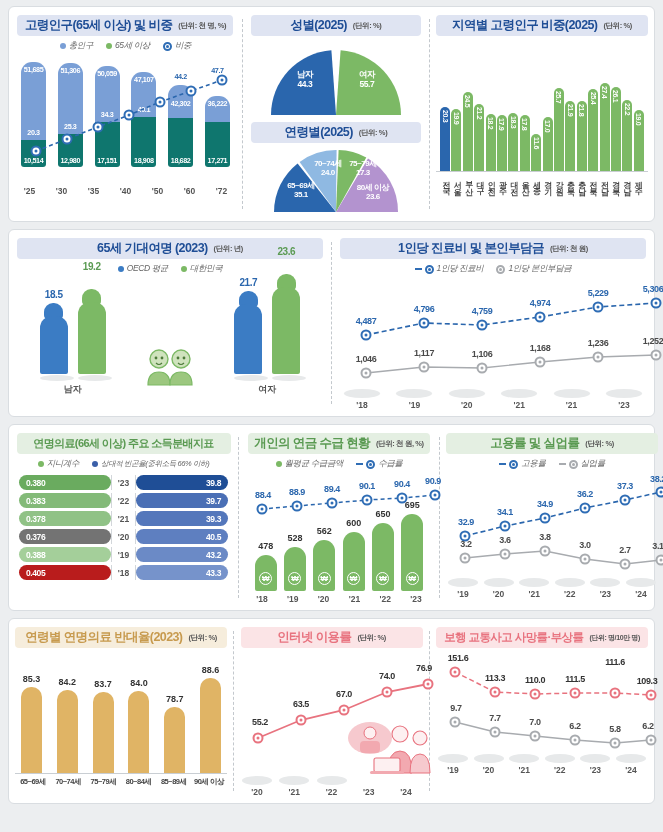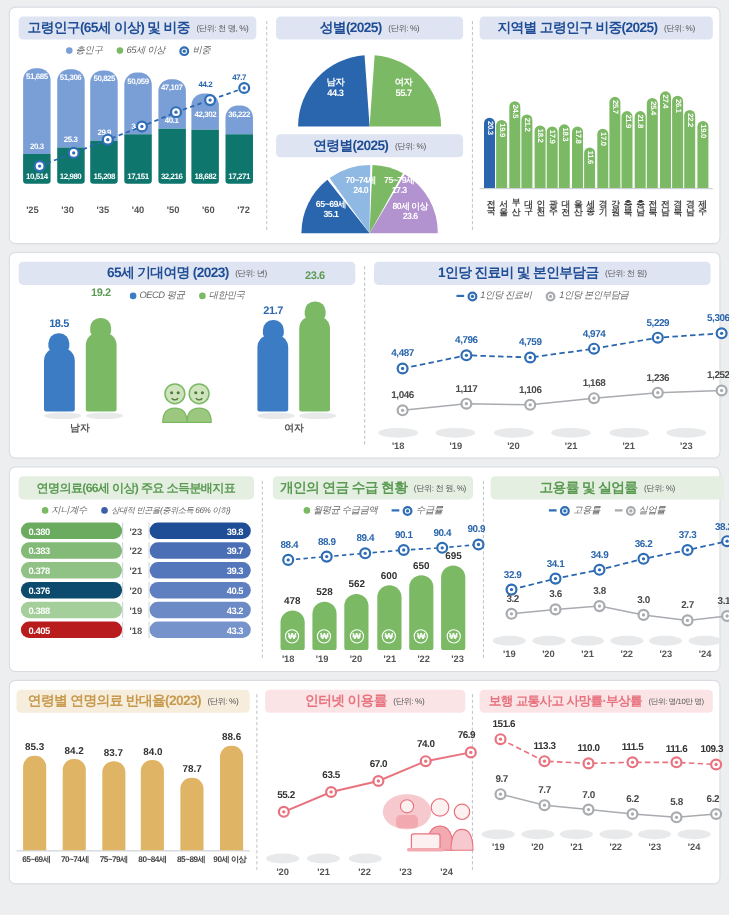--- a/index.html
+++ b/index.html
@@ -26,21 +26,21 @@
   
   .title-bar {
     border-radius: 4px;
     height: 21px;
     display: flex; align-items: center; justify-content: center;
     gap: 6px;
     margin: 0 auto 4px;
     position: relative;
   }
   .title-txt { font-size: 12.5px; font-weight: bold; letter-spacing: -0.6px; }
-  .unit { font-size: 7.5px; color: #555; font-weight: normal; letter-spacing: -0.4px; white-space: nowrap; }
+  .unit { font-size: 7.5px; color: #555; font-weight: bold; letter-spacing: -0.4px; white-space: nowrap; }
   .t-blue { background: #dfe4f2; }
   .t-blue .title-txt { color: #1f4e96; }
   .t-green { background: #e4efe2; }
   .t-green .title-txt { color: #5a9a52; }
   .t-tan { background: #f6eddc; }
   .t-tan .title-txt { color: #c79a4e; }
   .t-pink { background: #fbe4e6; }
   .t-pink .title-txt { color: #e8737f; }
   
   .legend { display: flex; justify-content: center; gap: 13px; font-size: 8.5px; color: #666; align-items: center; margin-bottom: 3px; letter-spacing: -0.4px;}
@@ -178,43 +178,34 @@
           <div class="c1-col">
             <div class="c1-top" style="height:71px">
                 <div class="c1-v1">51,306</div>
               </div>
             <div class="c1-bot" style="height:33px">
                 <div class="c1-v2">12,980</div>
               </div>
             <div class="c1-pct" style="bottom:36px;color:#fff">25.3</div>
           </div>
           <div class="c1-col">
-            <div class="c1-top" style="height:64px">
-                <div class="c1-v1">50,825</div>
-              </div>
-            <div class="c1-bot" style="height:39px">
-                <div class="c1-v2">15,208</div>
-              </div>
-            <div class="c1-pct" style="bottom:42px;color:#fff">29.9</div>
-          </div>
-          <div class="c1-col">
             <div class="c1-top" style="height:56px">
                 <div class="c1-v1">50,059</div>
               </div>
             <div class="c1-bot" style="height:45px">
                 <div class="c1-v2">17,151</div>
               </div>
             <div class="c1-pct" style="bottom:48px;color:#fff">34.3</div>
           </div>
           <div class="c1-col">
             <div class="c1-top" style="height:45px">
                 <div class="c1-v1">47,107</div>
               </div>
             <div class="c1-bot" style="height:50px">
-                <div class="c1-v2">32,216</div>
+                <div class="c1-v2">18,908</div>
               </div>
             <div class="c1-pct" style="bottom:53px;color:#fff">40.1</div>
           </div>
           <div class="c1-col">
             <div class="c1-top" style="height:33px">
                 <div class="c1-v1" style="top:14px">42,302</div>
               </div>
             <div class="c1-bot" style="height:49px">
                 <div class="c1-v2">18,682</div>
               </div>
@@ -570,21 +561,21 @@
             </div>
           <div class="vline"></div>
           <div class="pill-year">'21</div>
           <div class="vline"></div>
           <div class="pill-right">
               <div class="pill r" style="width:92px;background:#5477bb">39.3</div>
             </div>
         </div>
         <div class="pill-row">
           <div class="pill-left">
-              <div class="pill l" style="width:92px;background:#0c4a6e">0.376</div>
+              <div class="pill l" style="width:92px;background:#737373">0.376</div>
             </div>
           <div class="vline"></div>
           <div class="pill-year">'20</div>
           <div class="vline"></div>
           <div class="pill-right">
               <div class="pill r" style="width:92px;background:#5e7fc0">40.5</div>
             </div>
         </div>
         <div class="pill-row">
           <div class="pill-left">
@@ -864,21 +855,21 @@
         <div class="pt p" style="left:13px;top:20px"></div>
         <div class="pt p" style="left:53px;top:40px"></div>
         <div class="pt p" style="left:93px;top:42px"></div>
         <div class="pt p" style="left:133px;top:41px"></div>
         <div class="pt p" style="left:173px;top:41px"></div>
         <div class="pt p" style="left:209px;top:43px"></div>
         <div class="plab" style="left:16px;top:6px;color:#333">151.6</div>
         <div class="plab" style="left:53px;top:26px;color:#333">113.3</div>
         <div class="plab" style="left:93px;top:28px;color:#333">110.0</div>
         <div class="plab" style="left:133px;top:27px;color:#333">111.5</div>
-        <div class="plab" style="left:173px;top:29px;color:#333">111.6</div>
+        <div class="plab" style="left:173px;top:10px;color:#333">111.6</div>
         <div class="plab" style="left:205px;top:29px;color:#333">109.3</div>
         <div class="pt g" style="left:13px;top:70px"></div>
         <div class="pt g" style="left:53px;top:80px"></div>
         <div class="pt g" style="left:93px;top:84px"></div>
         <div class="pt g" style="left:133px;top:88px"></div>
         <div class="pt g" style="left:173px;top:91px"></div>
         <div class="pt g" style="left:209px;top:88px"></div>
         <div class="plab g" style="left:14px;top:56px">9.7</div>
         <div class="plab g" style="left:53px;top:66px">7.7</div>
         <div class="plab g" style="left:93px;top:70px">7.0</div>

